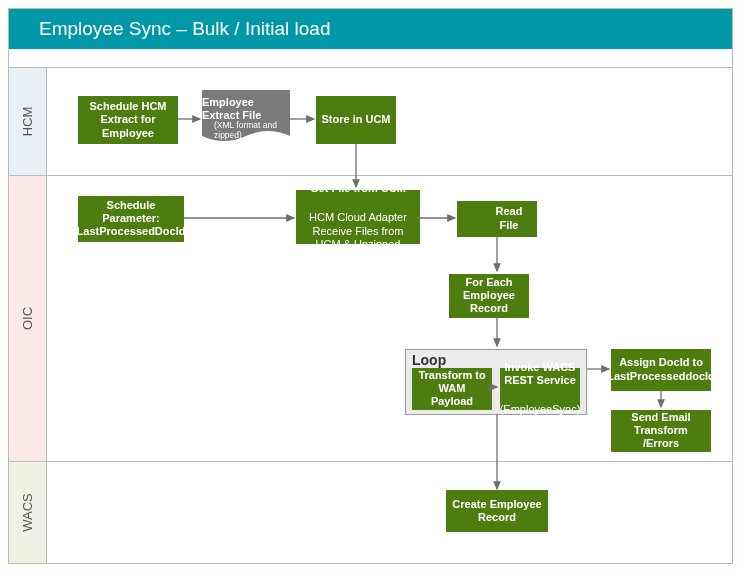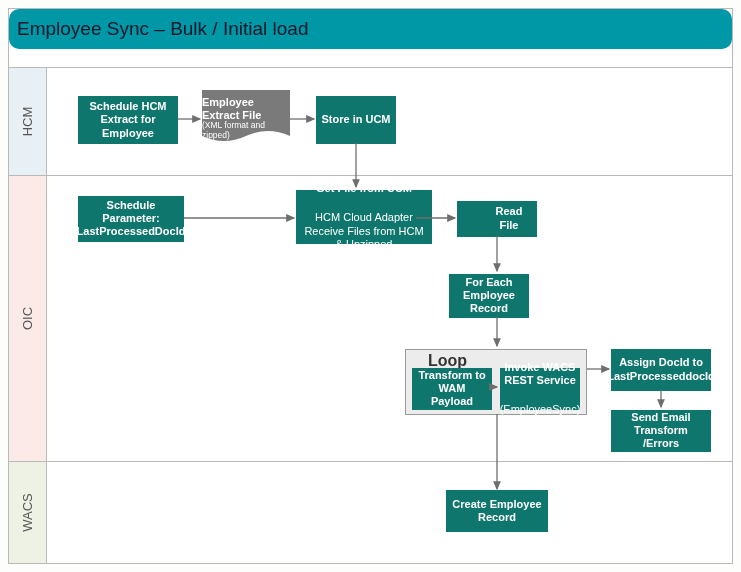--- a/index.html
+++ b/index.html
@@ -16,26 +16,25 @@
     height: 556px;
     border: 1px solid #b9b9b9;
     position: relative;
     background: #fff;
   }
   .title-bar {
     position: absolute;
     left: 0; top: 0; right: 0;
     height: 40px;
     background: #0097a7;
-    color: #0f172a;
+    color: #ffffff;
     font-size: 19px;
     font-weight: 300;
-    padding-left: 8px;
+    padding-left: 30px;
     line-height: 40px;
-    border-radius: 10px;
   }
   .lanes {
     position: absolute;
     top: 58px;
     left: 0;
     right: 0;
     bottom: 0;
     border-top: 1px solid #b9b9b9;
     display: flex;
     flex-direction: column;
@@ -65,21 +64,21 @@
   }
   .lane-hcm  { height: 108px; }
   .lane-oic  { height: 288px; }
   .lane-wacs { height: 101px; }
   .lane-hcm  .lane-label { background: #e8eff5; }
   .lane-oic  .lane-label { background: #fbeae8; }
   .lane-wacs .lane-label { background: #eef2e4; }
 
   .box {
     position: absolute;
-    background: #0f766e;
+    background: #4d7c0f;
     color: #fff;
     font-size: 11px;
     text-align: center;
     display: flex;
     flex-direction: column;
     align-items: center;
     justify-content: center;
     line-height: 1.2;
     padding: 2px 4px;
   }
@@ -100,34 +99,34 @@
     font-size: 11px;
     font-weight: 600;
     padding-top: 6px;
     line-height: 1.15;
   }
   .doc-shape .doc-sub {
     position: relative;
     z-index: 1;
     font-size: 8.5px;
     line-height: 1.1;
+    padding-left: 12px;
   }
 
   .loop-box {
     position: absolute;
     border: 1px solid #9a9a9a;
     background: #ececec;
   }
   .loop-label {
     position: absolute;
     top: 2px; left: 6px;
-    font-size: 16px;
+    font-size: 14px;
     font-weight: 600;
     color: #333;
-    margin-left: 16px;
   }
 
   
   svg.arrows {
     position: absolute;
     top: 58px;
     left: 38px;
     width: 687px;
     height: 497px;
     pointer-events: none;
@@ -179,21 +178,21 @@
       <div class="lane-label">
           <span>OIC</span>
         </div>
       <div class="lane-body">
 
         <div class="box" style="left:31px; top:20px; width:106px; height:46px;">
           <span class="main">Schedule Parameter:</span>
           <span class="main">LastProcessedDocId</span>
         </div>
 
-        <div class="box" style="left:249px; top:14px; width:136px; height:54px;">
+        <div class="box" style="left:249px; top:14px; width:124px; height:54px;">
           <span class="main">Get File from UCM</span>
           <span class="sub">HCM Cloud Adapter Receive Files from HCM &amp; Unzipped</span>
         </div>
 
         <div class="box" style="left:410px; top:25px; width:80px; height:36px;padding-left:28px;">
           <span class="main">Read File</span>
         </div>
 
         <div class="box" style="left:386px; top:98px; width:80px; height:44px;margin-left:16px;">
           <span class="main">For Each Employee Record</span>

